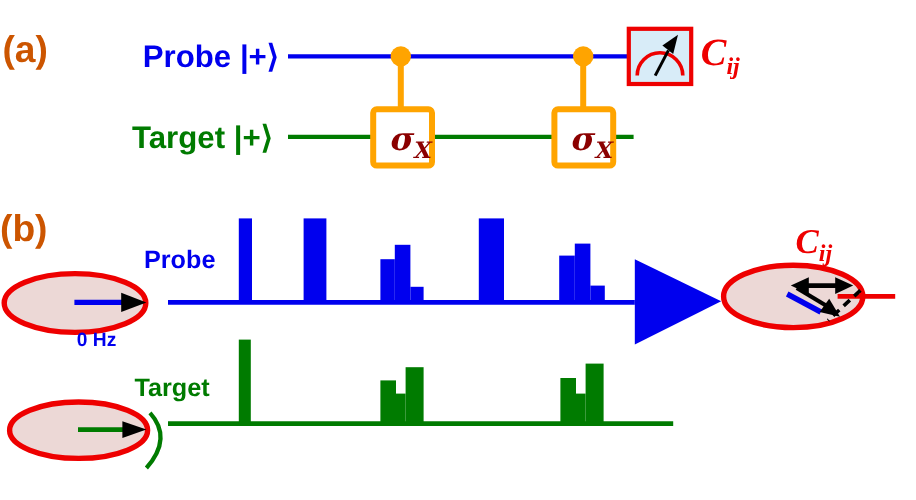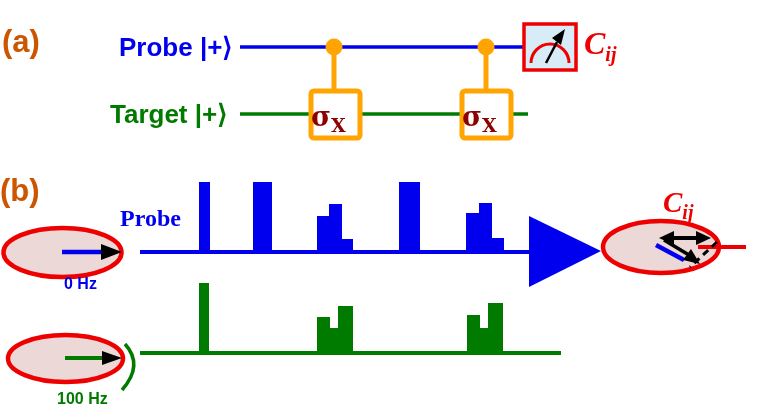--- a/index.html
+++ b/index.html
@@ -4,24 +4,24 @@
 <style>
   html,body{margin:0;padding:0;background:#ffffff;}
   #fig{position:relative;width:763px;height:417px;background:#ffffff;overflow:hidden;
        font-family:"Liberation Sans",sans-serif;}
   svg{position:absolute;left:0;top:0;}
   .t{position:absolute;font-family:"Liberation Sans",sans-serif;font-weight:bold;white-space:nowrap;line-height:1;}
   .blue{color:#0000EE;}
   .green{color:#007B00;}
   .panel-label{color:#CC5500;font-size:31px;}
   .wire-label-a{font-size:26px;}
-  .track-label{font-size:24px;font-family:Liberation Serif, serif;}
+  .track-label{font-size:21px;}
   .freq-label{font-size:16px;}
-  .gate-text{position:absolute;width:49px;text-align:left;color:#8B0000;
-             font-family:"DejaVu Serif",serif;font-weight:bold;font-size:27px;}
+  .gate-text{position:absolute;width:49px;text-align:right;color:#8B0000;
+             font-family:"DejaVu Serif",serif;font-style:italic;font-weight:bold;font-size:27px;}
   .gate-text sub{font-size:19px;line-height:0;}
   .cij{position:absolute;color:#EE0000;font-family:"Liberation Serif",serif;
        font-style:italic;font-weight:bold;font-size:32px;}
   .cij sub{font-size:20px;line-height:0;}
 </style>
 </head>
 <body>
 
 <div id="fig">
 
@@ -95,19 +95,19 @@
     <span>σ</span><sub>X</sub>
   </div>
 
   <div class="cij" style="left:584px;top:25px;">
     <span>C</span><sub>ij</sub>
   </div>
 
   <div class="t panel-label" style="left:0px;top:175px;">(b)</div>
   <div class="t blue track-label" style="left:120px;top:206px;">Probe</div>
   <div class="t blue freq-label" style="left:64px;top:276px;">0 Hz</div>
-  <div class="t green freq-label" style="left:57px;top:391px;">100 Hz</div>
+  <div class="t green track-label" style="left:112px;top:313px;">Target</div>
 
   <div class="cij" style="left:663px;top:186px;font-size:29px;">
     <span>C</span><sub>ij</sub>
   </div>
 
 </div>
 
 </body></html>

